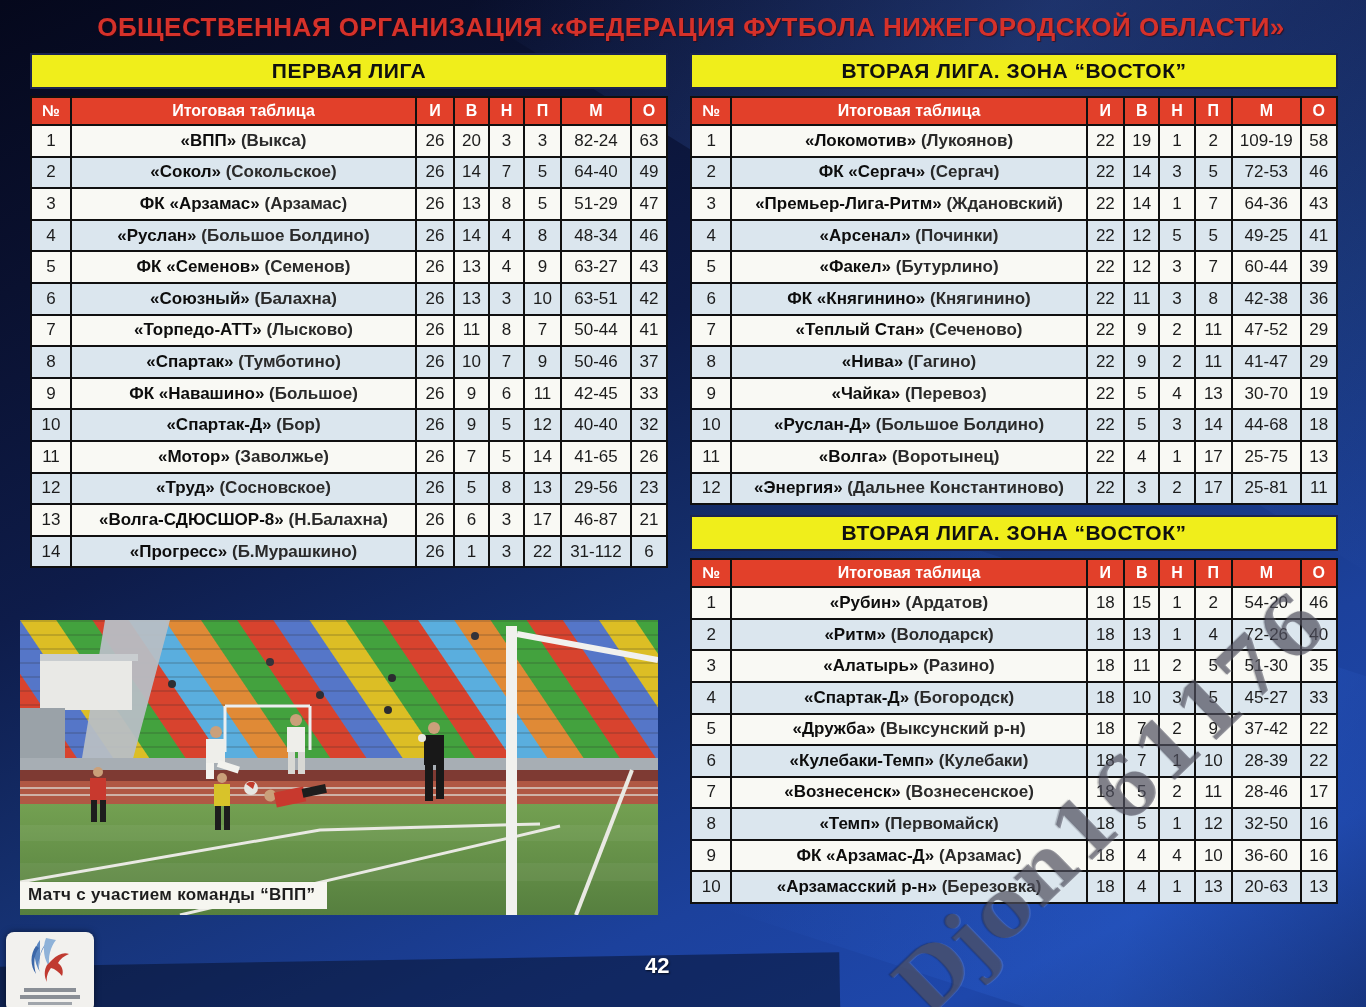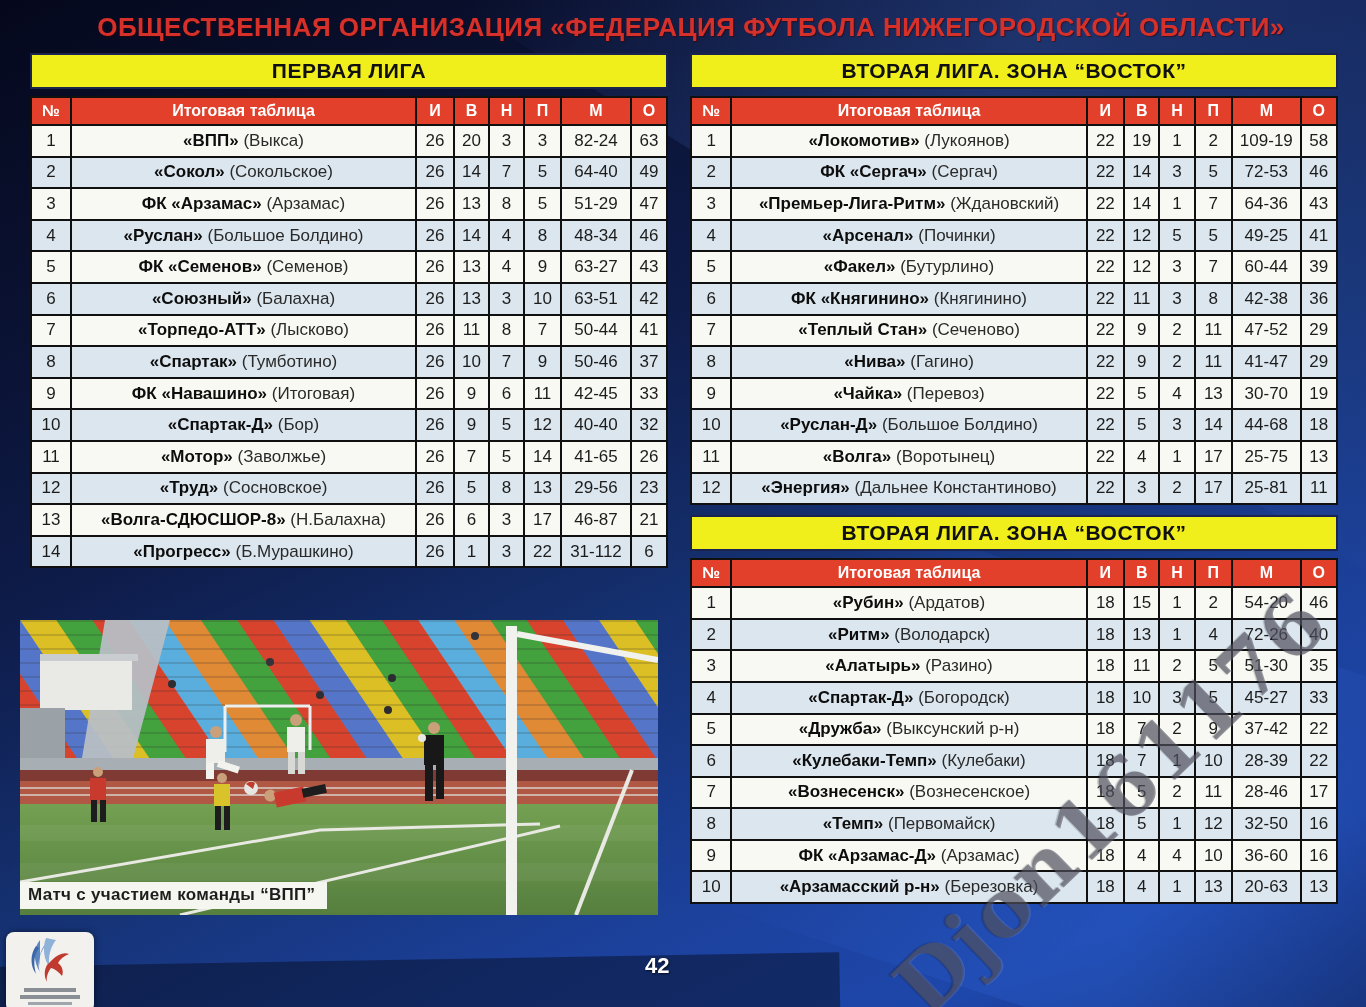--- a/index.html
+++ b/index.html
@@ -46,21 +46,21 @@
   table.league-table th{
     background:#e2402a; color:#ffffff; font-size:16px; font-weight:700; height:26px; text-align:center;
   }
   table.league-table td{height:29.6px; font-size:17px; color:#1c1c1c; text-align:center;}
   .t3 td{height:30px;}
   table.league-table tr:nth-child(odd) td{background:#f9f9f4;}
   table.league-table tr:nth-child(even) td{background:#dbe6ee;}
   td.c-pos{color:#555; font-size:16px;}
   td.c-team{text-align:left; padding-left:9px;}
   td.c-team .tn{font-weight:800; color:#0d0d0d;}
-  td.c-team .tc{font-weight:400; color:#2a2a2a;}
+  td.c-team .tc{font-weight:700; color:#2a2a2a;}
   td.c-score{font-size:17px;}
 
   .photo{
     position:absolute; left:20px; top:620px; width:638px; height:295px; overflow:hidden;
     background:#7ea05a;
   }
   .photo-caption{
     position:absolute; left:0; bottom:6px; background:#f6f6f0; color:#1d1d1d;
     font-size:17px; font-weight:700; padding:3px 12px 4px 8px; letter-spacing:.3px;
   }
@@ -196,21 +196,21 @@
             <td class="c-team"><span class="tn">«Спартак»</span> <span class="tc">(Тумботино)</span></td>
             <td class="c-num">26</td>
             <td class="c-num">10</td>
             <td class="c-num">7</td>
             <td class="c-num">9</td>
             <td class="c-score">50-46</td>
             <td class="c-num">37</td>
           </tr>
           <tr>
             <td class="c-pos">9</td>
-            <td class="c-team"><span class="tn">ФК «Навашино»</span> <span class="tc">(Итоговая)</span></td>
+            <td class="c-team"><span class="tn">ФК «Навашино»</span> <span class="tc">(Большое)</span></td>
             <td class="c-num">26</td>
             <td class="c-num">9</td>
             <td class="c-num">6</td>
             <td class="c-num">11</td>
             <td class="c-score">42-45</td>
             <td class="c-num">33</td>
           </tr>
           <tr>
             <td class="c-pos">10</td>
             <td class="c-team"><span class="tn">«Спартак-Д»</span> <span class="tc">(Бор)</span></td>

